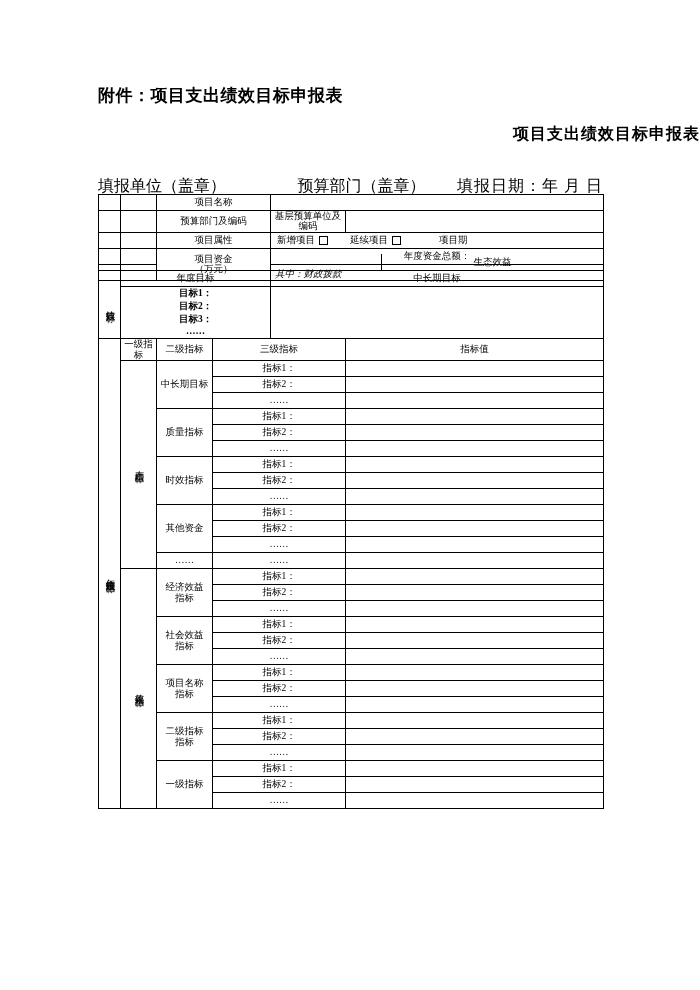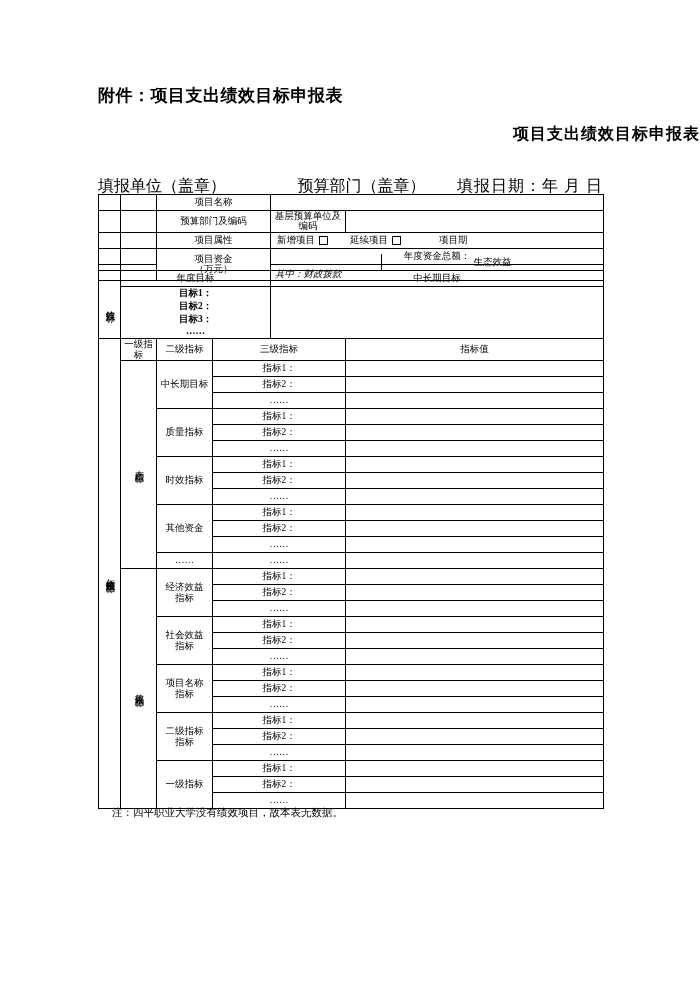--- a/index.html
+++ b/index.html
@@ -402,14 +402,13 @@
         <td colspan="2">指标2：</td>
         <td class="blank"></td>
       </tr>
       <tr>
         <td colspan="2">……</td>
         <td class="blank"></td>
       </tr>
     </tbody>
   </table>
 
-  <div class="note">注：四平职业大学没有绩效项目，故本表无数据。</div>
 </div>
 
 </body></html>

